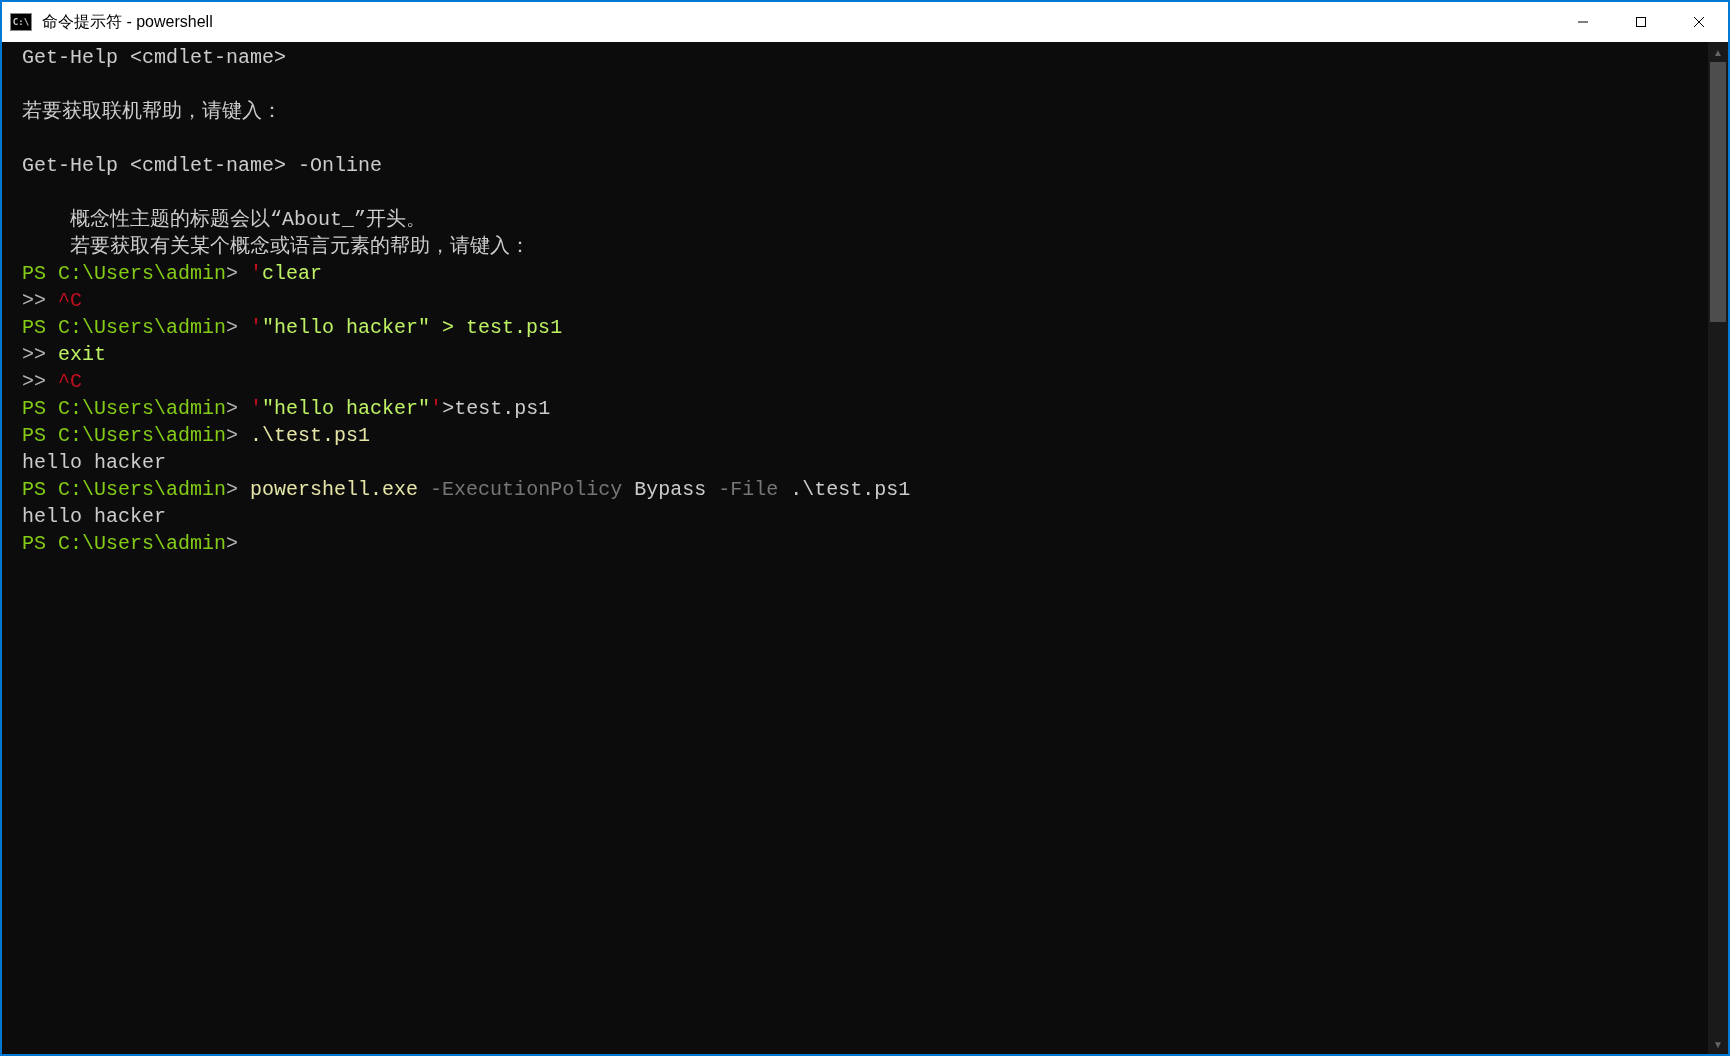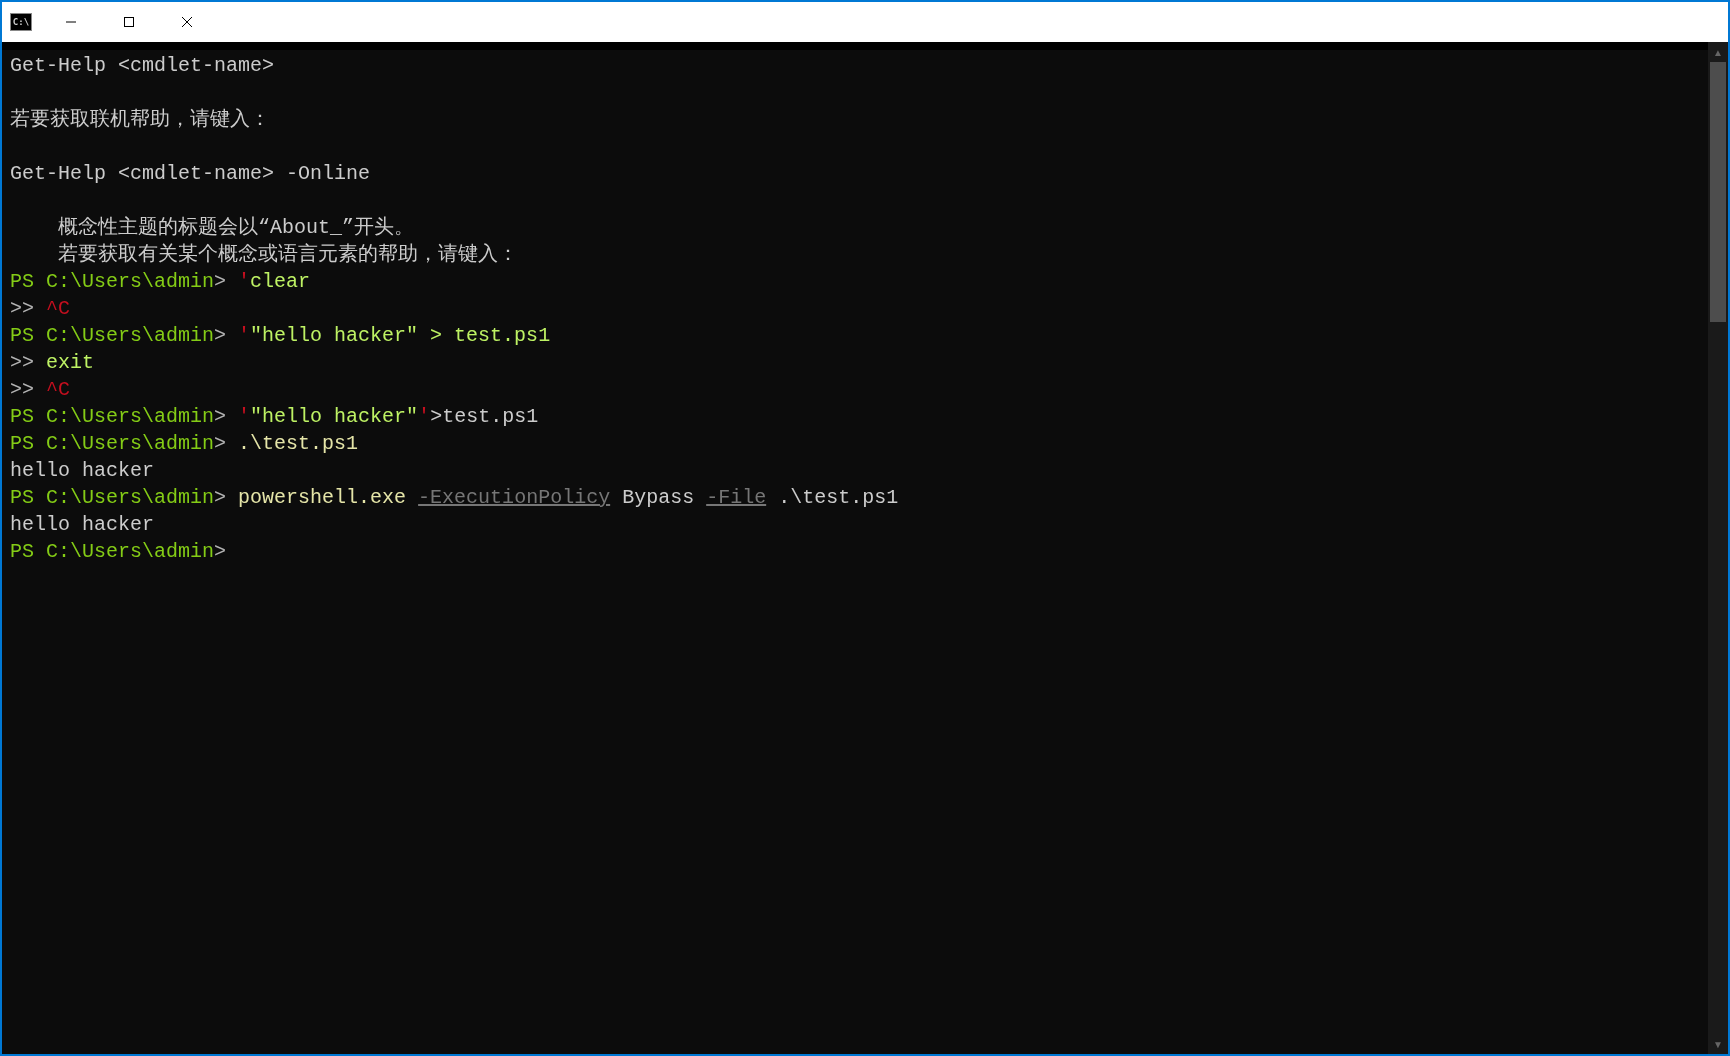--- a/index.html
+++ b/index.html
@@ -27,23 +27,22 @@
     }
     .win-btn svg { width: 12px; height: 12px; }
 
     .client {
       flex: 1; display: flex; background: #000; min-height: 0;
     }
     .terminal {
       flex: 1; background: #0c0c0c; color: #cccccc;
       font-family: Consolas, "Courier New", monospace;
       font-size: 20px; line-height: 27px;
-      padding: 2px 4px 4px 8px; white-space: pre-wrap;
+      padding: 2px 4px 4px 20px; white-space: pre-wrap;
       overflow: hidden;
-      margin-top: 8px;
     }
     .scrollbar {
       width: 20px; background: #1a1a1a; position: relative; flex: 0 0 20px;
     }
     .scroll-up, .scroll-down {
       position: absolute; left: 0; right: 0; height: 20px;
       display: flex; align-items: center; justify-content: center;
       color: #666; font-size: 10px; cursor: pointer;
     }
     .scroll-up { top: 0; }
@@ -52,28 +51,29 @@
       position: absolute; left: 2px; right: 2px; top: 20px; height: 260px;
       background: #4d4d4d; cursor: pointer;
     }
 
     .c-white  { color: #cccccc; }
     .c-prompt { color: #84cc16; }
     .c-gt     { color: #b3b3b3; }
     .c-cmd    { color: #e5e5a8; }
     .c-blue   { color: #bef264; }
     .c-red    { color: #c50f1f; }
-    .c-gray   { color: #767676; text-decoration: underline; }
+    .c-gray   { color: #767676; }
   </style>
 </head>
 <body>
 
 <div class="window">
   <div class="titlebar">
     <span class="titlebar-icon">C:\</span>
+    <span class="titlebar-text">命令提示符 - powershell</span>
     <div class="win-controls">
       <div class="win-btn">
         <svg viewBox="0 0 12 12">
             <line x1="1" y1="6" x2="11" y2="6" stroke="currentColor" stroke-width="1"></line>
           </svg>
       </div>
       <div class="win-btn">
         <svg viewBox="0 0 12 12">
             <rect x="1.5" y="1.5" width="9" height="9" fill="none" stroke="currentColor" stroke-width="1"></rect>
           </svg>

